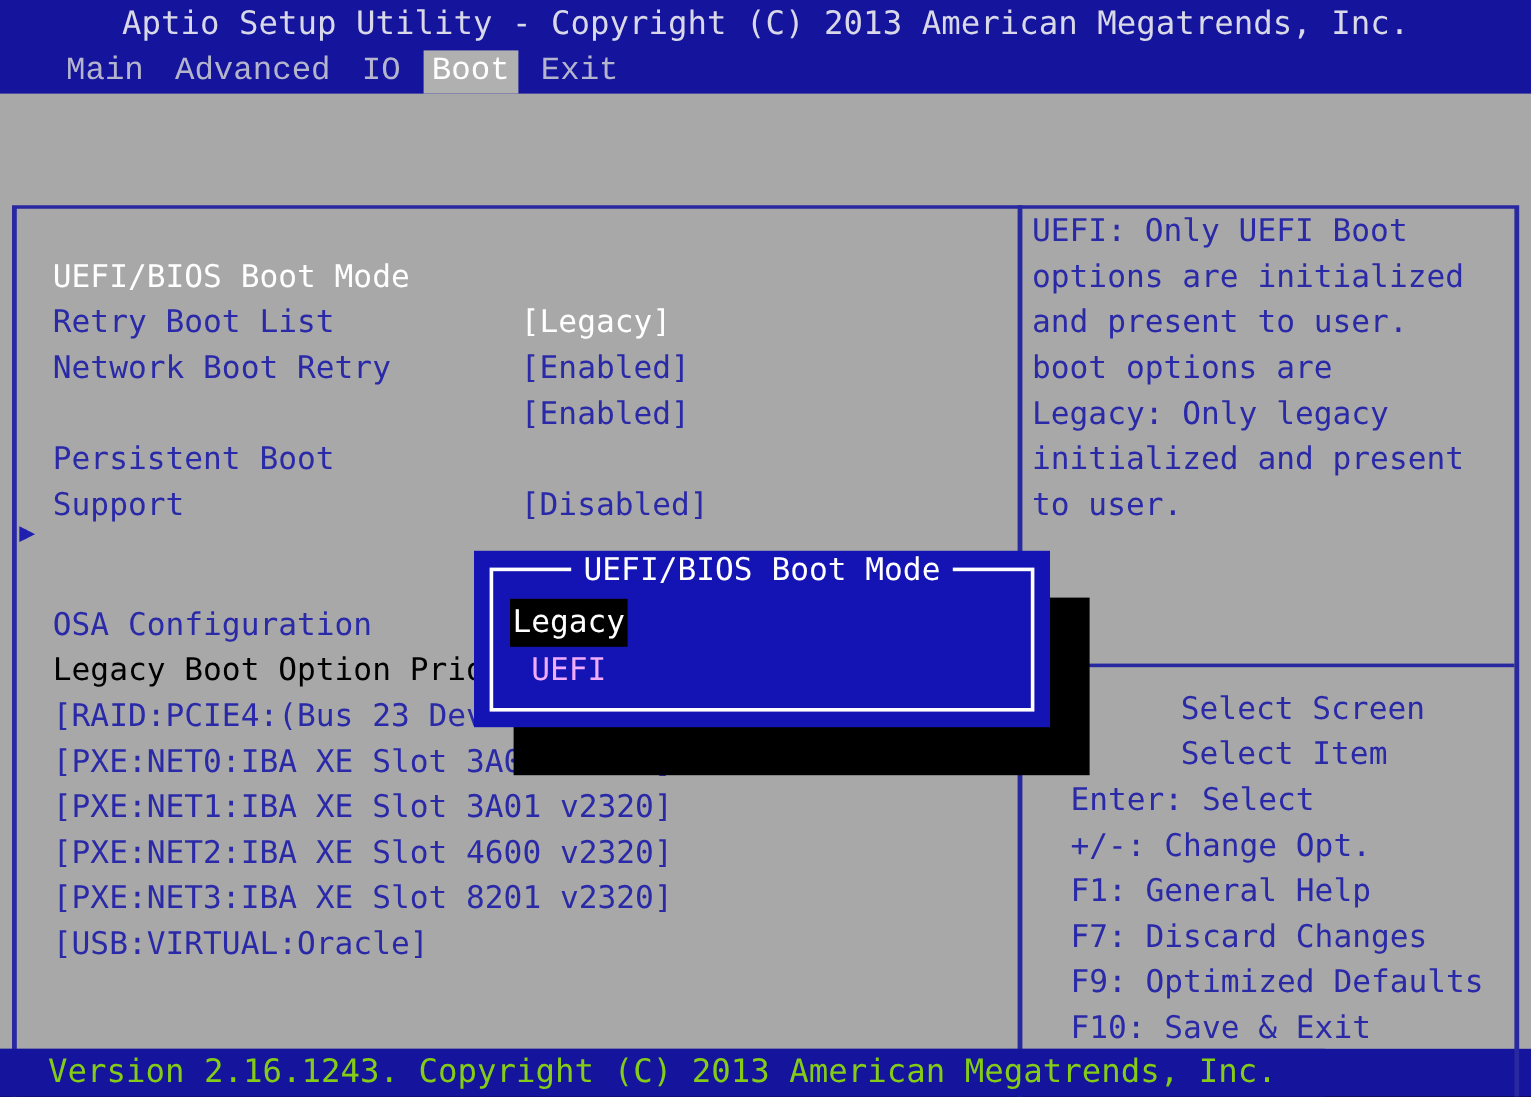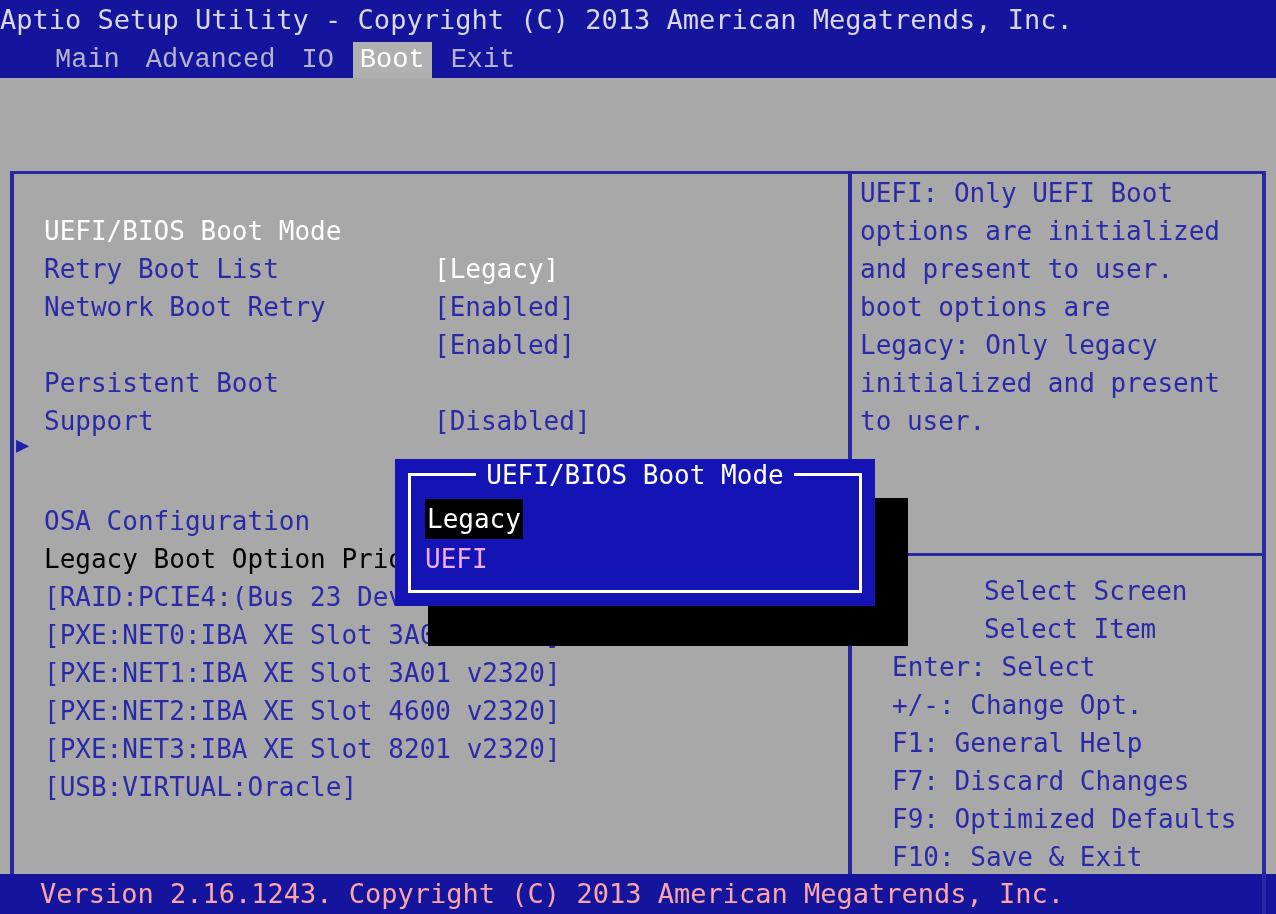--- a/index.html
+++ b/index.html
@@ -23,21 +23,21 @@
   
   .titlebar {
     position: absolute;
     left: 0; top: 0;
     width: 1276px;
     height: 40px;
     background: #14149c;
     color: #d8d8e8;
     font-size: 27px;
     line-height: 40px;
-    text-align: left;
+    text-align: center;
     letter-spacing: 0px;
     white-space: pre;
   }
 
   
   .menubar {
     position: absolute;
     left: 0; top: 42px;
     width: 1276px;
     height: 36px;
@@ -234,31 +234,31 @@
     color: #f0abfc;
     white-space: pre;
     display: block;
   }
   .popup-option.selected {
     background: #000000;
     color: #ffffff;
     display: inline-block;
     padding: 0 2px;
   }
-  .popup-option-wrap { display: block; height: 40px; }
+  .popup-option-wrap { display: block; height: 40px; text-align: center; }
 
   
   .footer {
     position: absolute;
     left: 0;
     top: 874px;
     width: 1104px;
     height: 40px;
     background: #14149c;
-    color: #fca5a5;
+    color: #84cc16;
     font-size: 27px;
     line-height: 40px;
     text-align: center;
     white-space: pre;
   }
 </style>
 </head>
 <body>
 
 <div id="screen">

